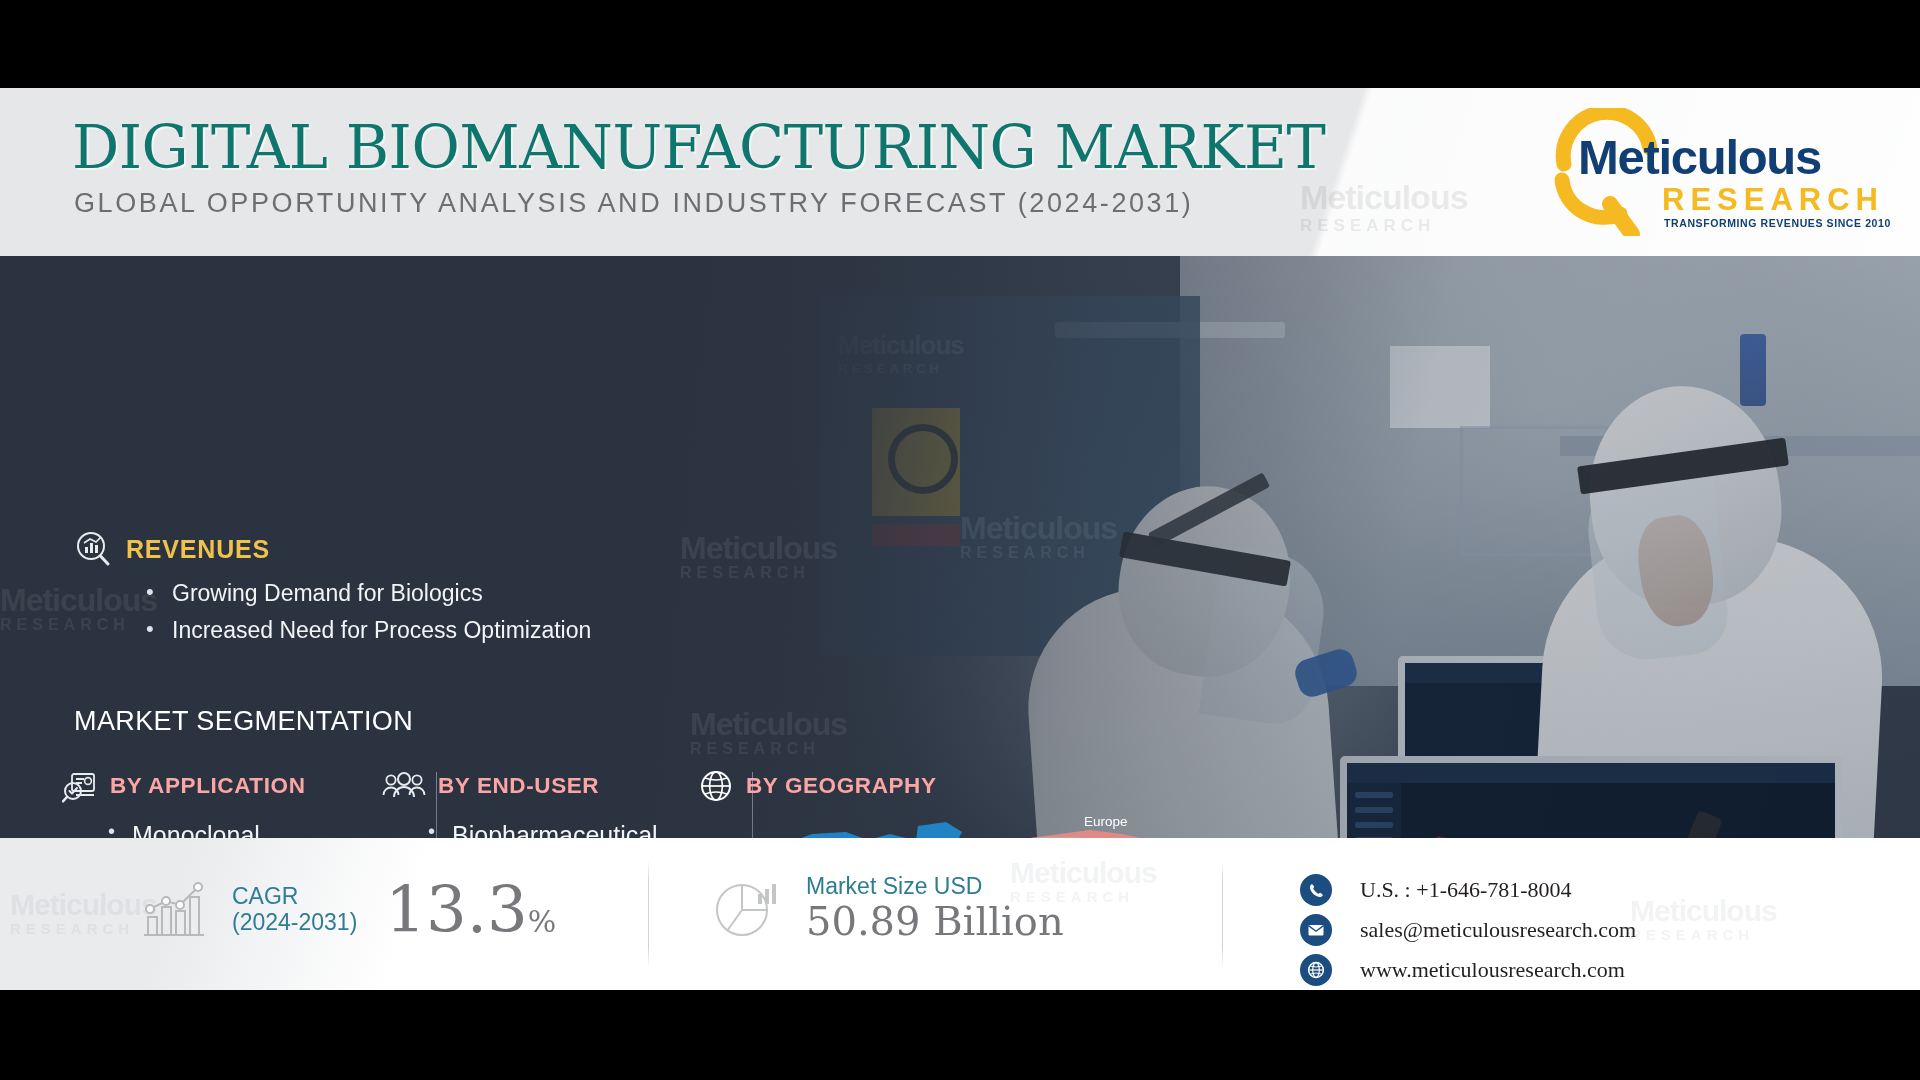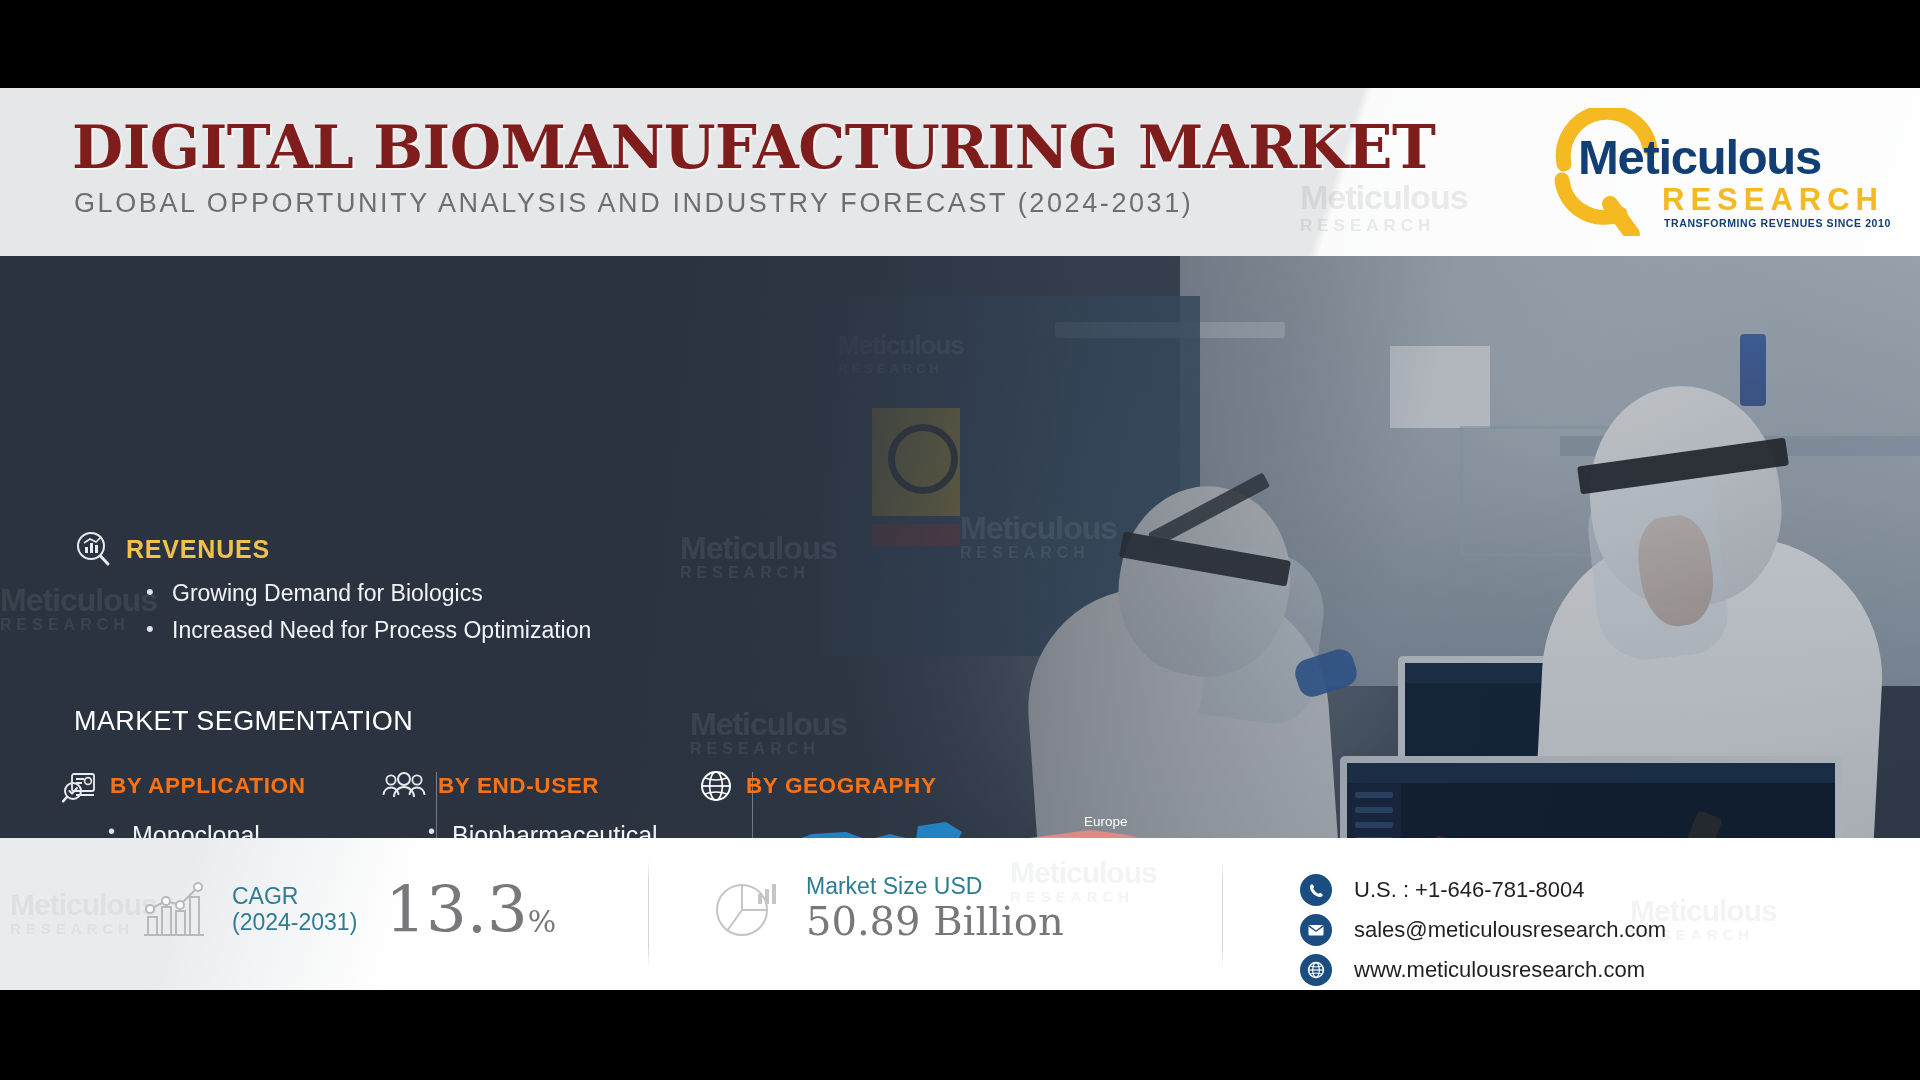--- a/index.html
+++ b/index.html
@@ -35,23 +35,23 @@
   .header-wm .wm1 {
     font-family:"Liberation Sans", sans-serif; font-weight:bold;
     font-size:34px; color:#4a4a4a; letter-spacing:-1px; line-height:1;
   }
   .header-wm .wm2 {
     font-family:"Liberation Sans", sans-serif; font-weight:bold;
     font-size:17px; color:#4a4a4a; letter-spacing:5px; margin-top:2px;
   }
   .title {
     position:absolute; left:72px; top:30px;
-    font-family:"DejaVu Serif", serif; font-weight:bold;
+    font-family:"DejaVu Serif", serif; font-weight:normal;
     font-size:59px; line-height:1;
-    color:#7f1d1d; letter-spacing:-0.5px;
+    color:#0f766e; letter-spacing:-0.5px;
     text-shadow:2px 2px 0 rgba(255,255,255,.55);
     white-space:nowrap;
   }
   .subtitle {
     position:absolute; left:74px; top:102px;
     font-family:"Liberation Sans", sans-serif; font-weight:300;
     font-size:27px; line-height:1;
     color:#6d6e71; letter-spacing:2.6px;
     white-space:nowrap;
   }
@@ -274,21 +274,21 @@
   }
 
   .seg-cols { position:absolute; left:62px; top:508px; width:1160px; }
   .seg-col { position:absolute; top:0; }
   .col-app  { left:0px;   width:318px; }
   .col-end  { left:320px; width:310px; }
   .col-geo  { left:636px; width:520px; }
 
   .seg-head { display:flex; align-items:center; gap:12px; height:44px; }
   .seg-head .label {
-    font-size:22.5px; font-weight:bold; color:#f97316; letter-spacing:.6px;
+    font-size:22.5px; font-weight:bold; color:#fca5a5; letter-spacing:.6px;
     white-space:nowrap;
   }
   .seg-list { margin-top:12px; padding-left:42px; }
   .seg-list li {
     list-style:none; position:relative; padding-left:28px;
     font-size:25px; color:#f2f4f6; font-weight:300; line-height:1.21;
     margin-bottom:6px;
   }
   .seg-list li::before {
     content:"•"; position:absolute; left:4px; top:-1px; font-size:20px; color:#dfe3e8;
@@ -340,21 +340,21 @@
 
   .f-size { position:absolute; left:712px; top:36px; display:flex; gap:26px; }
   .f-size-text { line-height:1.1; }
   .f-size-text .lbl { font-size:23px; color:#2e7c93; font-weight:300; }
   .f-size-text .val {
     font-family:"DejaVu Serif", serif; font-size:40px; color:#77787b;
     line-height:1.12; font-weight:400;
   }
 
   .f-contact { position:absolute; left:1300px; top:32px; }
-  .c-row { display:flex; align-items:center; gap:22px; height:40px; }
+  .c-row { display:flex; align-items:center; gap:28px; height:40px;font-family:Liberation Serif, serif; }
   .c-icon {
     width:32px; height:32px; border-radius:50%; background:#1c4d80;
     display:flex; align-items:center; justify-content:center; flex:0 0 32px;
   }
   .c-text { font-size:22px; color:#231f20; font-weight:300; white-space:nowrap; }
 
   .bar-top { position:absolute; left:0; top:0; width:1920px; height:88px; background:#000; }
   .bar-bot { position:absolute; left:0; top:990px; width:1920px; height:90px; background:#000; }
 </style>
 </head>

